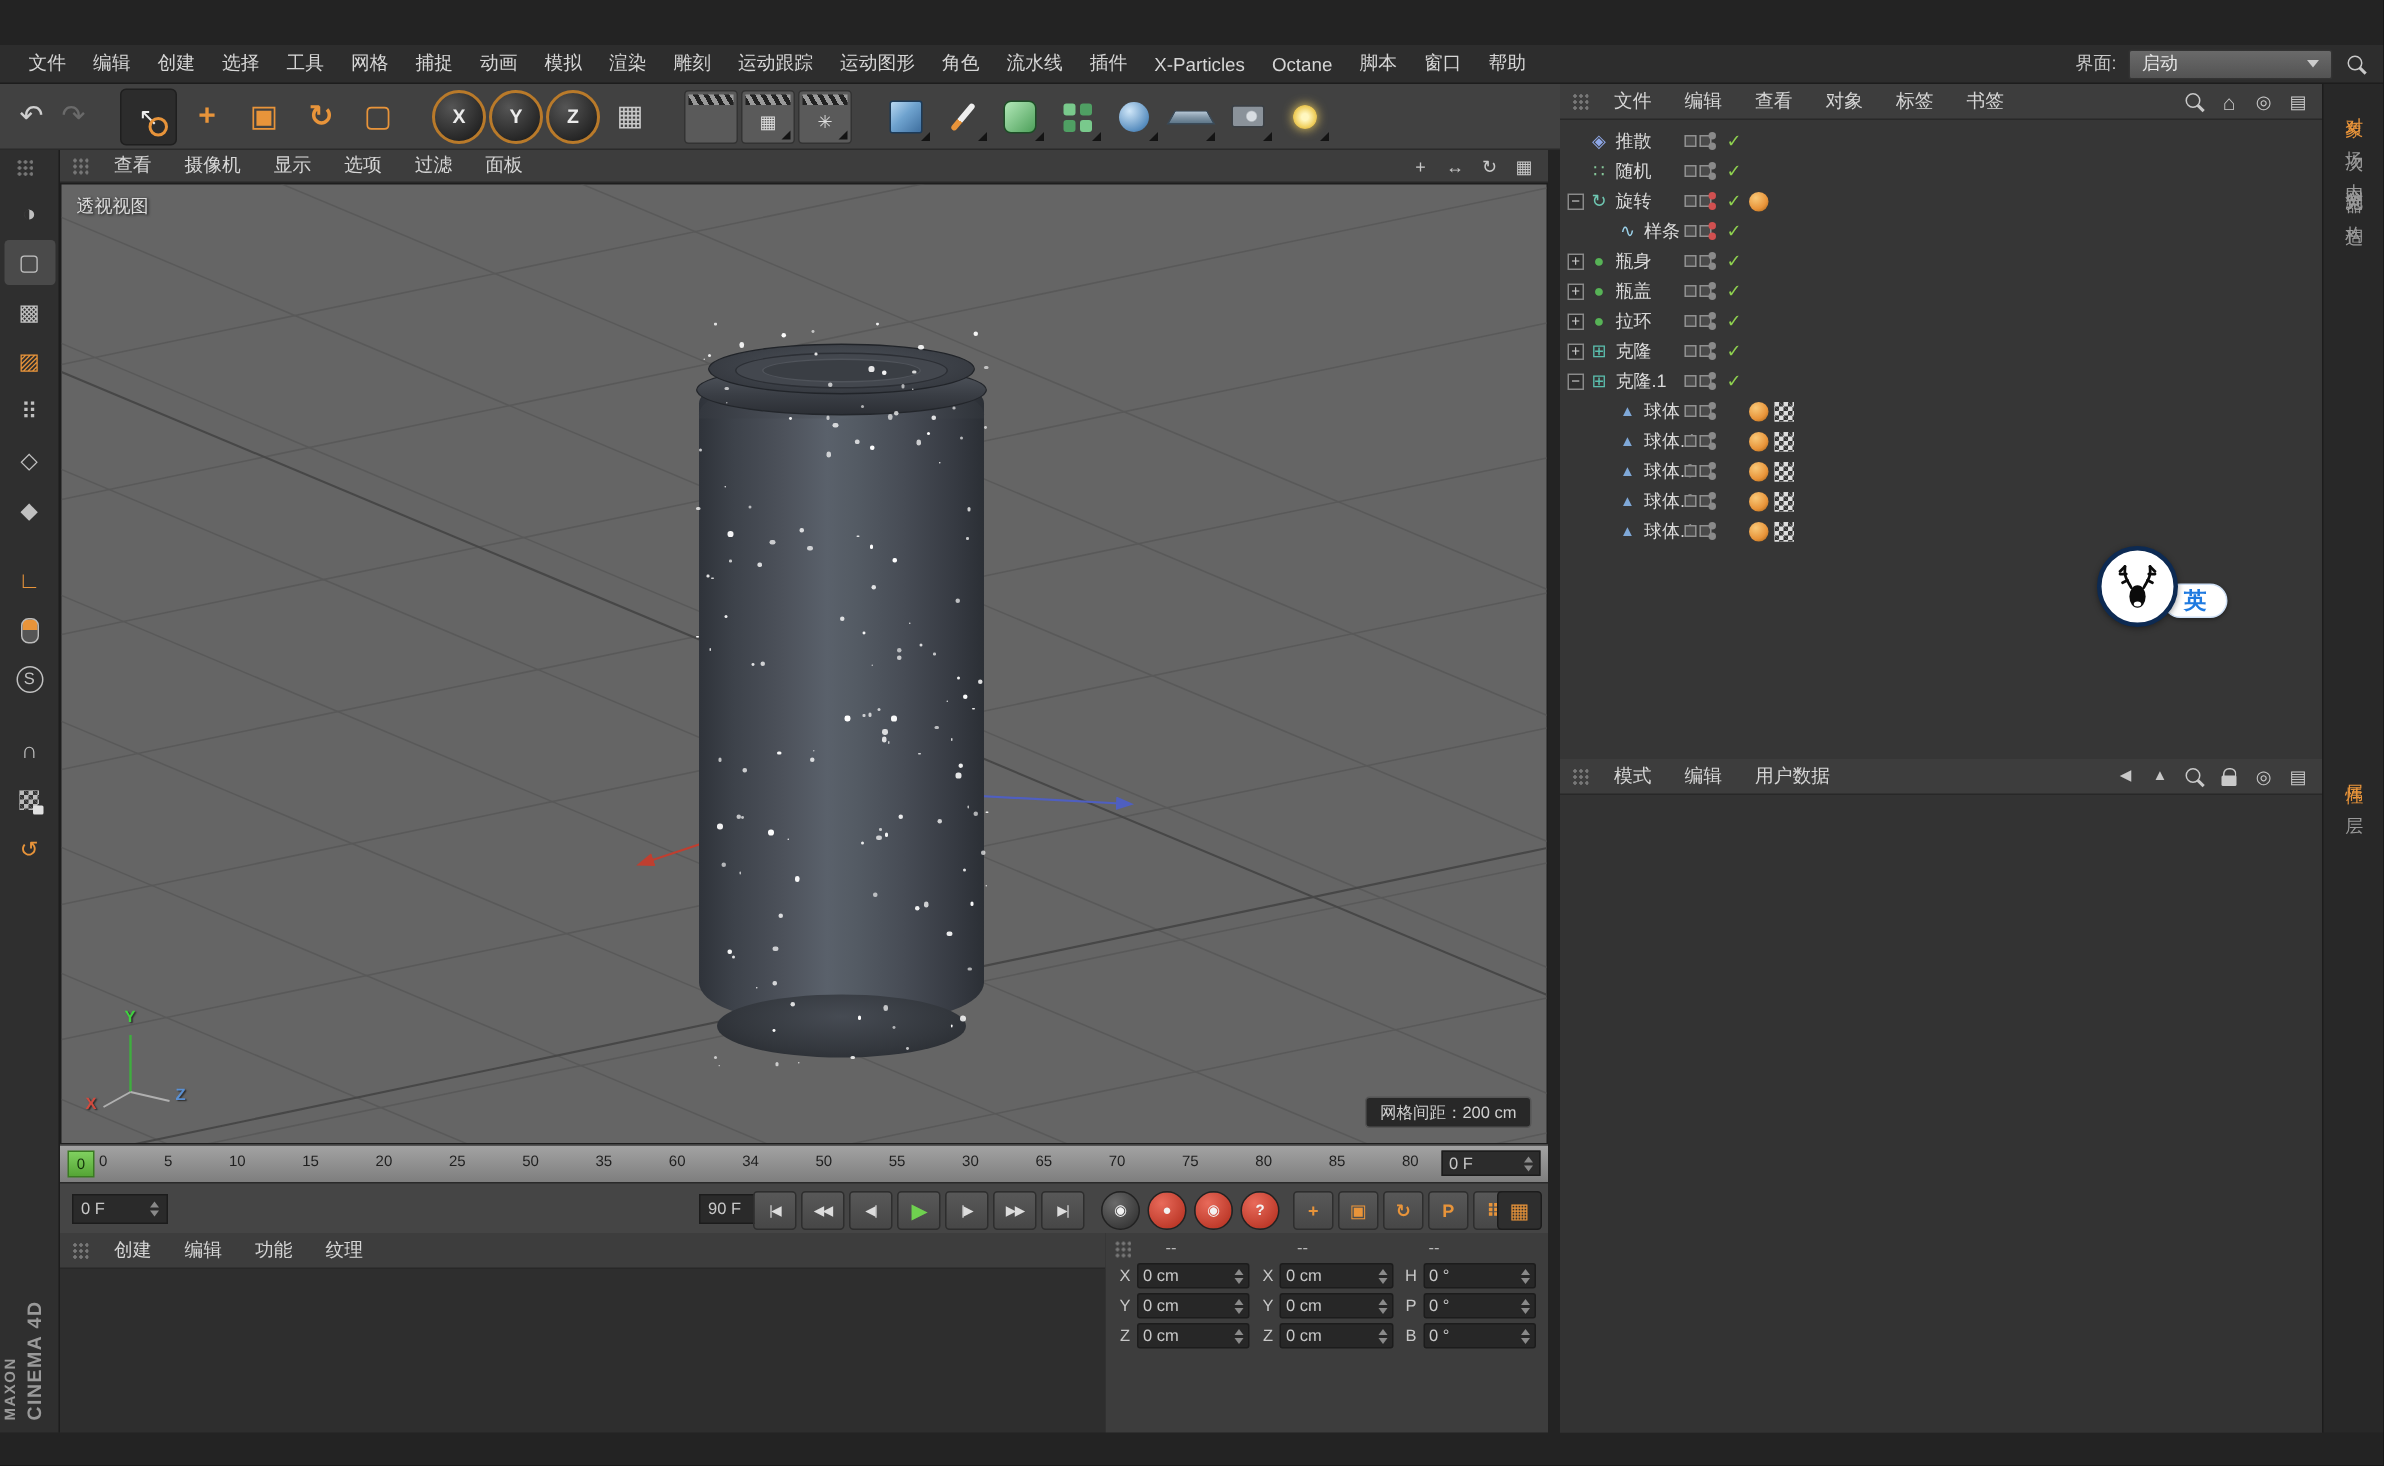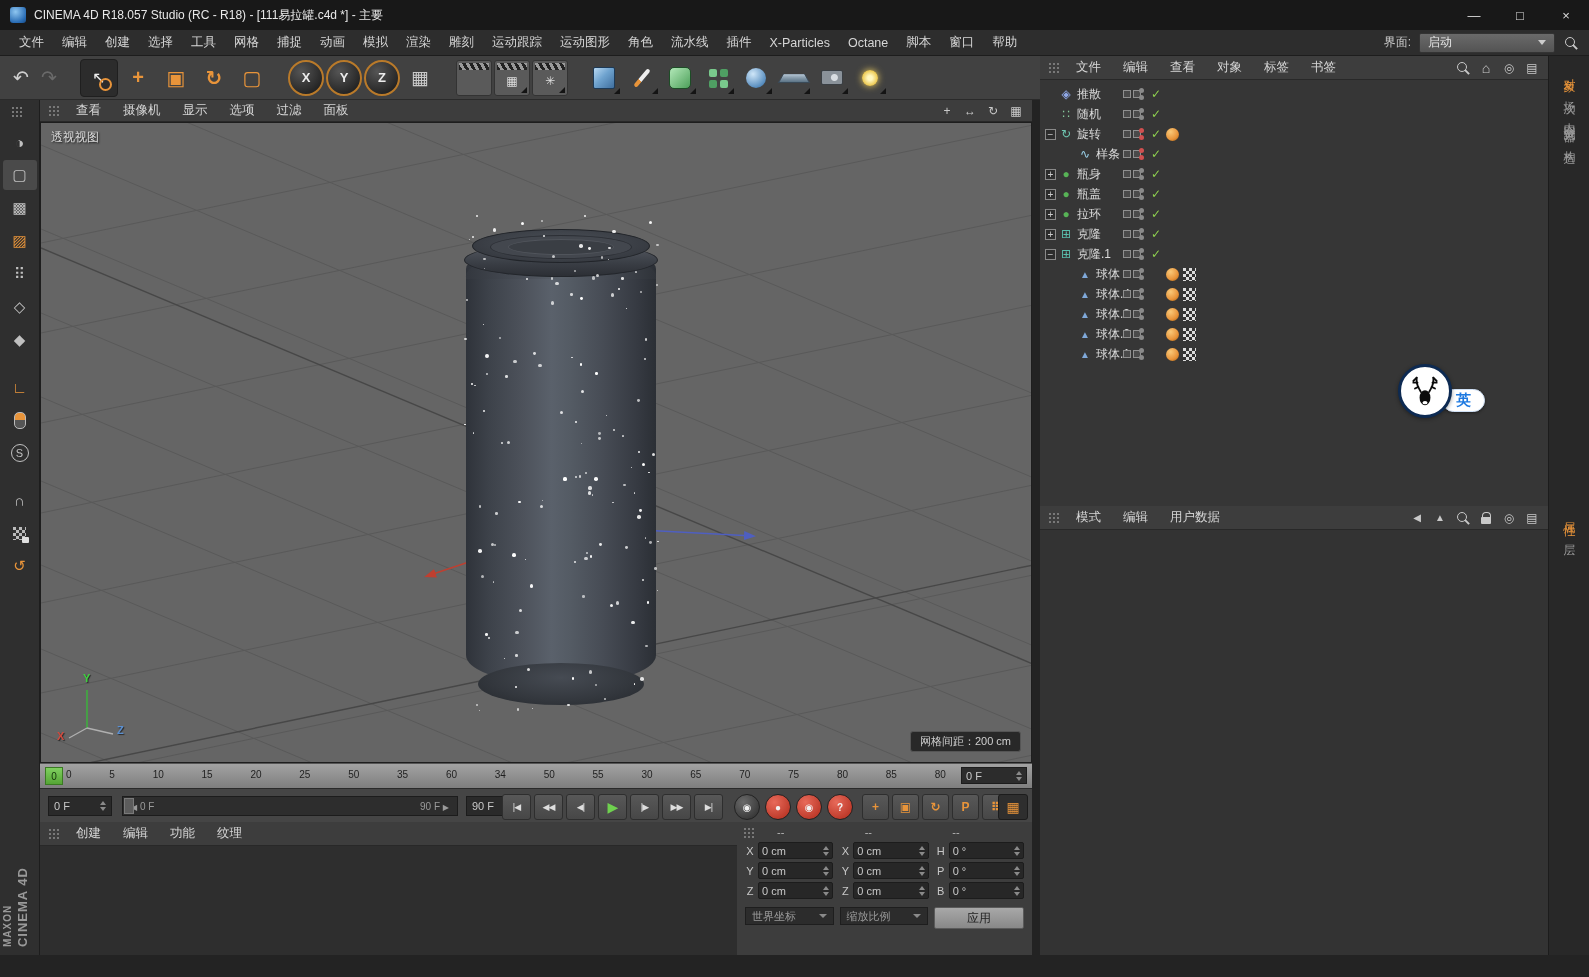--- a/index.html
+++ b/index.html
@@ -233,36 +233,20 @@
               padding:1px 13px;color:#1f7ae0;font-size:15px;font-weight:bold;box-shadow:0 1px 3px rgba(0,0,0,.4);z-index:1;}
   .deer .circ{position:absolute;left:0;top:0;width:54px;height:54px;border-radius:50%;background:#fff;
               border:3px solid #0d2a52;display:flex;align-items:center;justify-content:center;
               box-shadow:0 1px 4px rgba(0,0,0,.4);z-index:2;box-sizing:border-box;}
 </style>
 </head>
 <body>
 
 <div class="app">
 
-  <div class="abs titlebar">
-    <span class="appicon"></span>
-    <span class="title-text">CINEMA 4D R18.057 Studio (RC - R18) - [111易拉罐.c4d *] - 主要</span>
-    <div class="win-controls">
-
-    <span class="winbtn">
-          <i style="font-style:normal">—</i>
-        </span>
-        <span class="winbtn">
-          <i style="font-style:normal">□</i>
-        </span>
-        <span class="winbtn">
-          <i style="font-style:normal">×</i>
-        </span>
-      </div>
-  </div>
 
   <div class="abs menubar">
     <div style="display:flex;align-items:center">
 
     <span class="mitem">文件</span>
         <span class="mitem">编辑</span>
         <span class="mitem">创建</span>
         <span class="mitem">选择</span>
         <span class="mitem">工具</span>
         <span class="mitem">网格</span>
@@ -676,25 +660,20 @@
   </div>
 
   <div class="abs transport">
     <div class="tfield" style="left:8px;width:64px">
       <span>0 F</span>
       <span class="spin">
           <b class="up"></b>
           <b class="dn"></b>
         </span>
     </div>
-    <div class="slider">
-      <div class="shandle"></div>
-      <span><i style="font-style:normal;font-size:8px">◀</i> <span>0 F</span></span>
-      <span><span>90 F</span> <i style="font-style:normal;font-size:8px">▶</i></span>
-    </div>
     <div class="tfield" style="left:426px;width:64px">
       <span>90 F</span>
       <span class="spin">
           <b class="up"></b>
           <b class="dn"></b>
         </span>
     </div>
     <div class="tp-group">
 
     <div class="tpb">
@@ -870,29 +849,20 @@
           <span class="lbl">B</span>
           <span class="box">
             <span>0 °</span>
             <span class="spin">
               <b class="up"></b>
               <b class="dn"></b>
             </span>
           </span>
         </div>
       </div>
-    <div class="coord-foot">
-      <div class="dropbox">
-          <span>世界坐标</span>
-        </div>
-      <div class="dropbox">
-          <span>缩放比例</span>
-        </div>
-      <div class="applybtn">应用</div>
-    </div>
   </div>
 
   <div class="abs om">
     <div class="pnl-head">
       <span class="handle"></span>
       <div style="display:flex">
 
       <span class="mitem">文件</span>
           <span class="mitem">编辑</span>
           <span class="mitem">查看</span>

